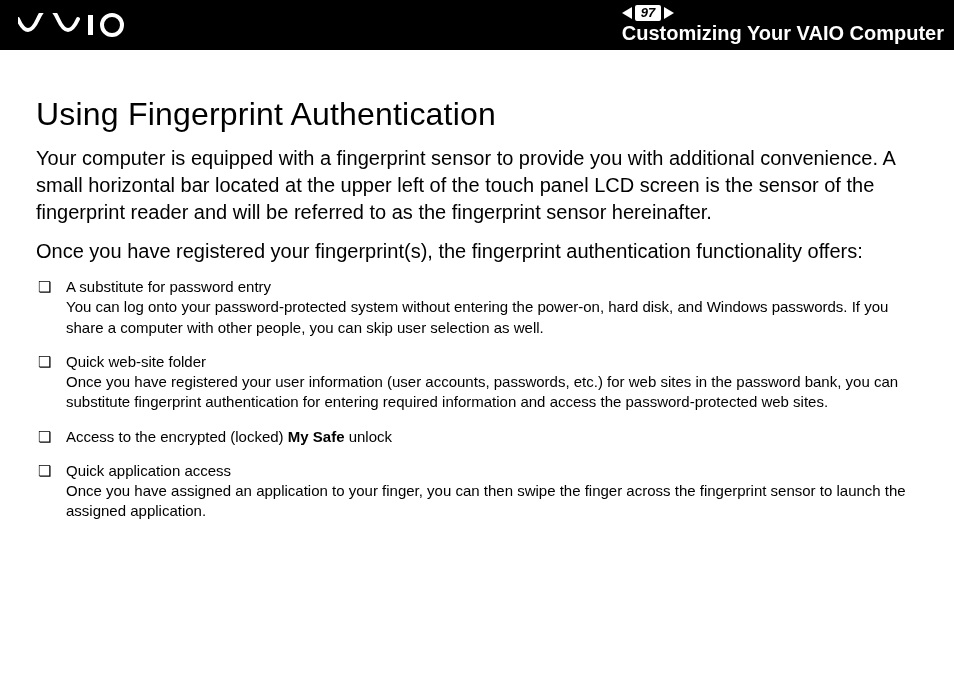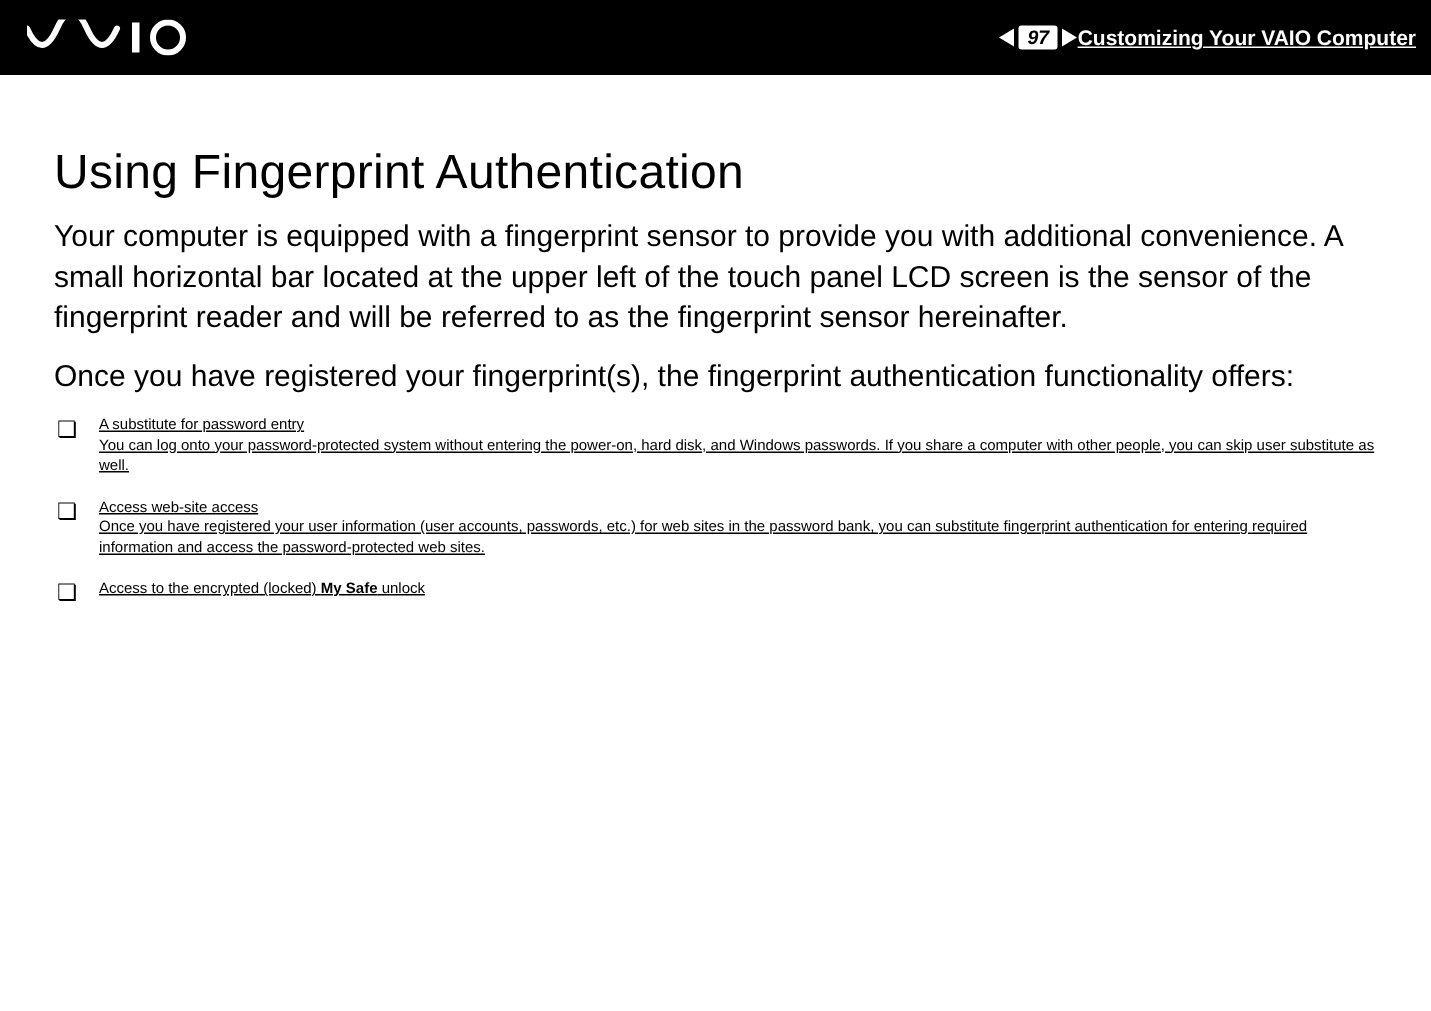--- a/index.html
+++ b/index.html
@@ -17,24 +17,23 @@
     background: #000;
     color: #fff;
     display: flex;
     align-items: center;
     justify-content: space-between;
     padding: 0 10px 0 18px;
   }
   .logo svg { display: block; }
   .header-right {
     display: flex;
-    flex-direction: row;
-    align-items: center;
+    flex-direction: column;
+    align-items: flex-start;
     line-height: 1.15;
-    text-decoration: underline;
   }
   .nav-row {
     display: flex;
     align-items: center;
     gap: 3px;
   }
   .nav-arrow-left {
     width: 0; height: 0;
     border-top: 6px solid transparent;
     border-bottom: 6px solid transparent;
@@ -53,21 +52,21 @@
     color: #000;
     font-style: italic;
     font-weight: bold;
     font-size: 13px;
     padding: 0 6px;
     border-radius: 2px;
     line-height: 16px;
   }
   .breadcrumb {
     font-weight: bold;
-    font-size: 14px;
+    font-size: 20px;
     margin-top: 1px;
   }
   .content {
     padding: 18px 36px 20px 36px;
   }
   h1 {
     font-weight: 400;
     font-size: 32px;
     margin: 28px 0 12px 0;
     letter-spacing: 0.2px;
@@ -78,24 +77,23 @@
     margin: 0 0 12px 0;
   }
   ul.bullets {
     list-style: none;
     padding: 0;
     margin: 6px 0 0 0;
   }
   ul.bullets > li {
     position: relative;
     padding-left: 30px;
-    font-size: 10px;
+    font-size: 15px;
     line-height: 1.35;
     margin-bottom: 14px;
-    text-decoration: underline;
   }
   ul.bullets > li::before {
     content: "❏";
     position: absolute;
     left: 2px;
     top: 0;
     font-size: 15px;
   }
   .item-title { display: inline; }
   .item-body  { display: block; }
@@ -123,23 +121,27 @@
 </div>
 
 <div class="content">
   <h1>Using Fingerprint Authentication</h1>
   <p class="intro">Your computer is equipped with a fingerprint sensor to provide you with additional convenience. A small horizontal bar located at the upper left of the touch panel LCD screen is the sensor of the fingerprint reader and will be referred to as the fingerprint sensor hereinafter.</p>
   <p class="intro">Once you have registered your fingerprint(s), the fingerprint authentication functionality offers:</p>
 
   <ul class="bullets">
     <li>
       <span class="item-title">A substitute for password entry</span>
-      <span class="item-body">You can log onto your password-protected system without entering the power-on, hard disk, and Windows passwords. If you share a computer with other people, you can skip user substitute as well.</span>
+      <span class="item-body">You can log onto your password-protected system without entering the power-on, hard disk, and Windows passwords. If you share a computer with other people, you can skip user selection as well.</span>
     </li>
     <li>
-      <span class="item-title">Access web-site access</span>
+      <span class="item-title">Quick web-site folder</span>
       <span class="item-body">Once you have registered your user information (user accounts, passwords, etc.) for web sites in the password bank, you can substitute fingerprint authentication for entering required information and access the password-protected web sites.</span>
     </li>
     <li>
       <span class="item-title"><span>Access to the encrypted (locked) </span><span class="iw">My Safe</span><span> unlock</span></span>
     </li>
+    <li>
+      <span class="item-title">Quick application access</span>
+      <span class="item-body">Once you have assigned an application to your finger, you can then swipe the finger across the fingerprint sensor to launch the assigned application.</span>
+    </li>
   </ul>
 </div>
 
 </body></html>

